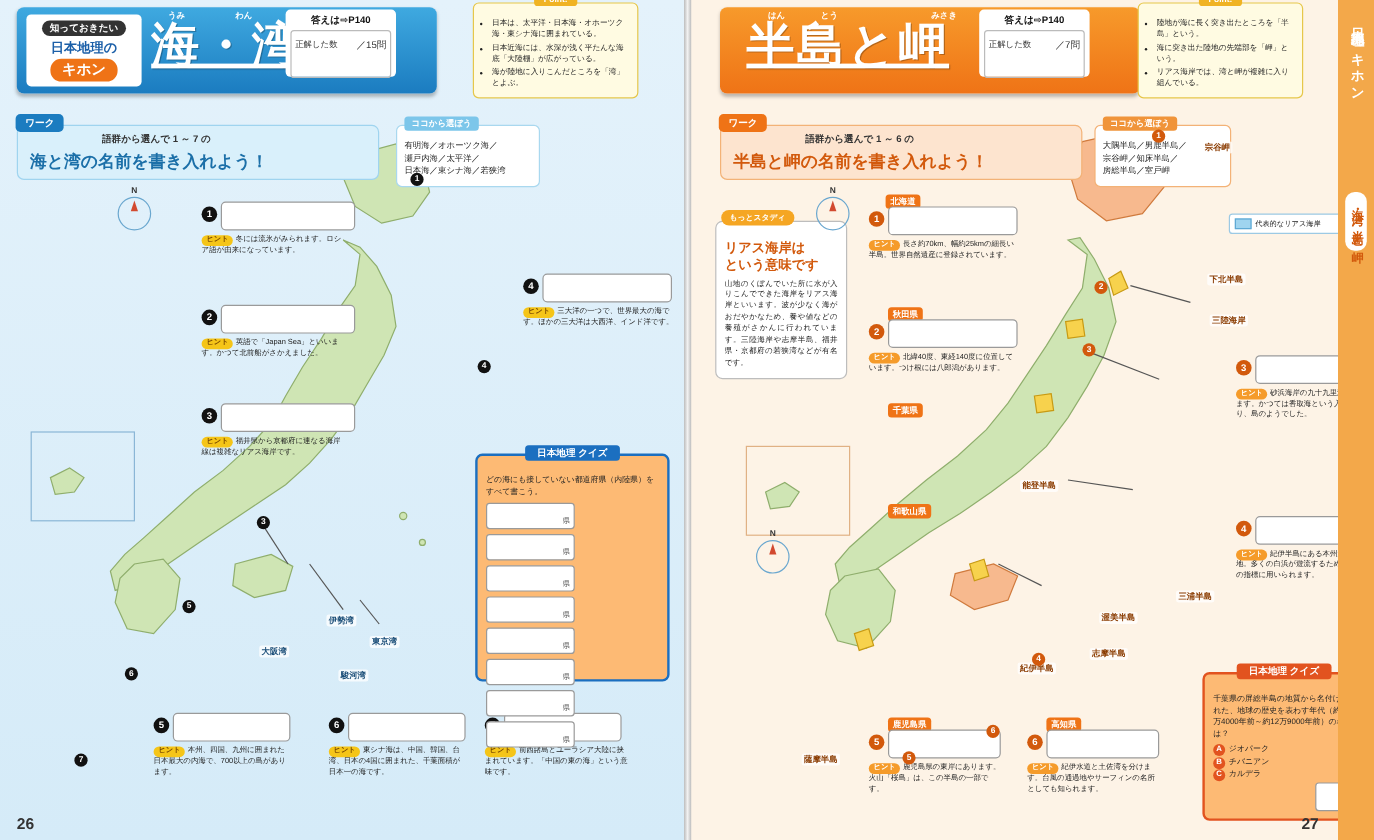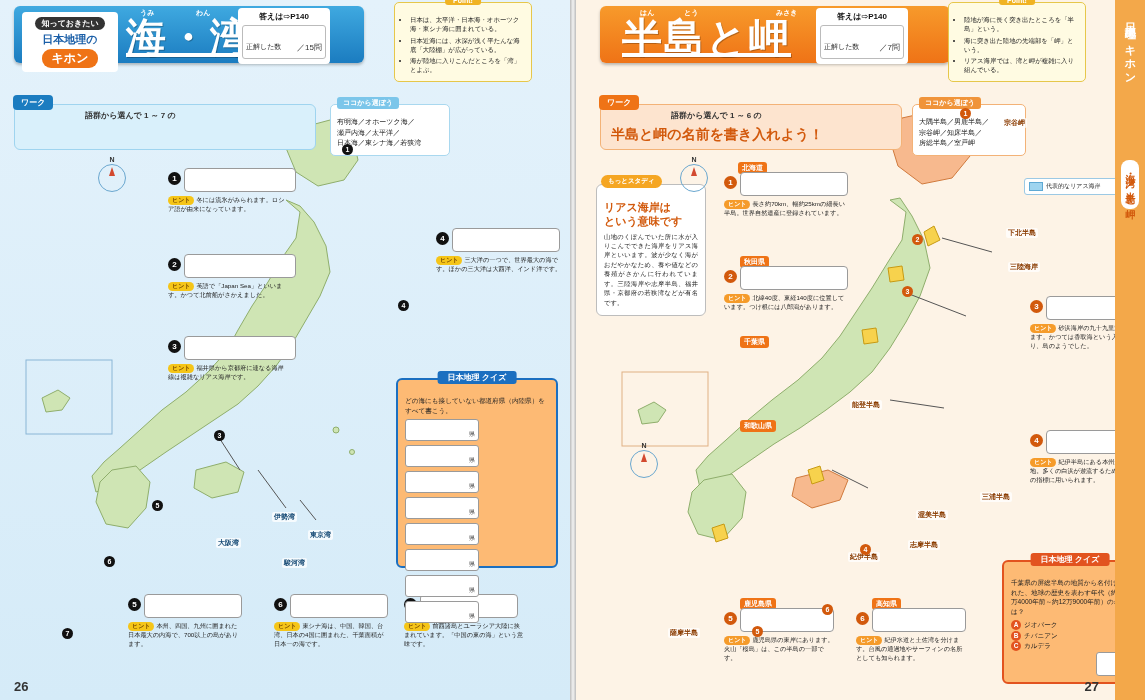--- a/index.html
+++ b/index.html
@@ -11,36 +11,36 @@
     position:relative;
   }
   .spread{position:absolute;inset:0;display:flex;}
   .page{position:relative;height:700px;overflow:hidden;}
   .page-left{width:572px;background:#eaf4fb;}
   .page-right{width:573px;background:#fdf3e6;}
   .gutter{position:absolute;left:570px;top:0;width:6px;height:700px;
     background:linear-gradient(to right,#bcbcbc,#f2f2f2,#bcbcbc);z-index:40;}
 
   
-  .hdr{position:absolute;top:6px;height:57px;border-radius:6px;}
+  .hdr{position:absolute;top:6px;height:72px;border-radius:6px;}
   .hdr-l{left:14px;width:350px;background:linear-gradient(#3fa9e0,#1b7cc0);box-shadow:0 2px 3px rgba(0,0,0,.25);}
   .hdr-r{left:600px;width:350px;background:linear-gradient(#f79a2b,#ef7316);box-shadow:0 2px 3px rgba(0,0,0,.25);}
   .hdr-badge{position:absolute;left:8px;top:6px;width:96px;height:60px;background:#fff;border-radius:4px;
      display:flex;flex-direction:column;align-items:center;justify-content:center;}
   .hdr-badge .l1{font-size:8px;color:#fff;background:#333;border-radius:8px;padding:1px 6px;margin-bottom:2px;font-weight:bold;}
   .hdr-badge .l2{font-size:11px;font-weight:bold;color:#1b5fa8;text-align:right;}
   .hdr-badge .l3{font-size:12px;font-weight:bold;color:#fff;background:#ef7316;border-radius:9px;padding:1px 10px;margin-top:2px;}
   .hdr-title{position:absolute;left:112px;top:4px;font-size:40px;font-weight:bold;color:#fff;
      letter-spacing:2px;text-shadow:1px 1px 0 rgba(0,0,0,.25);text-decoration:underline;}
   .furigana{position:absolute;font-size:7px;color:#fff;font-weight:bold;}
 
   
   .ansbox{position:absolute;top:8px;width:92px;height:56px;background:#fff;border-radius:4px;padding:3px 4px;box-sizing:border-box;}
   .ansbox .a1{font-size:8px;font-weight:bold;text-align:center;color:#111;}
-  .ansbox .a2{margin-top:3px;border:1px solid #bbb;border-radius:3px;font-size:7px;padding:16px 3px;color:#333;height:20px;box-sizing:border-box;}
+  .ansbox .a2{margin-top:3px;border:1px solid #bbb;border-radius:3px;font-size:7px;padding:6px 3px;color:#333;height:40px;box-sizing:border-box;}
   .ansbox .a2 .slash{float:right;font-size:8px;}
 
   
   .pointbox{position:absolute;top:2px;width:138px;min-height:74px;background:#fffbe2;border:1px solid #e6c74a;border-radius:5px;
      padding:12px 5px 4px 5px;box-sizing:border-box;}
   .point-tab{position:absolute;left:50%;top:-7px;transform:translateX(-50%);background:#f0b323;color:#fff;font-size:7px;
      font-weight:bold;border-radius:3px;padding:1px 8px;}
   .pointbox ul{margin:0;padding-left:10px;}
   .pointbox li{font-size:6.4px;line-height:1.45;margin-bottom:2px;color:#222;}
 
@@ -180,20 +180,21 @@
     <ul>
       <li>日本は、太平洋・日本海・オホーツク海・東シナ海に囲まれている。</li>
       <li>日本近海には、水深が浅く平たんな海底「大陸棚」が広がっている。</li>
       <li>海が陸地に入りこんだところを「湾」とよぶ。</li>
     </ul>
   </div>
 
   <div class="workbar work-l">
     <div class="work-tag">ワーク</div>
     <div class="work-line1">語群から選んで 1 ～ 7 の</div>
+    <div class="work-line2">海と湾の名前を書き入れよう！</div>
   </div>
 
   <div class="wordbank" style="left:330px;top:104px;width:120px;height:52px;">
     <div class="wb-tab">ココから選ぼう</div>
     <div class="wb-line">有明海／オホーツク海／</div>
     <div class="wb-line">瀬戸内海／太平洋／</div>
     <div class="wb-line">日本海／東シナ海／若狭湾</div>
   </div>
 
 

